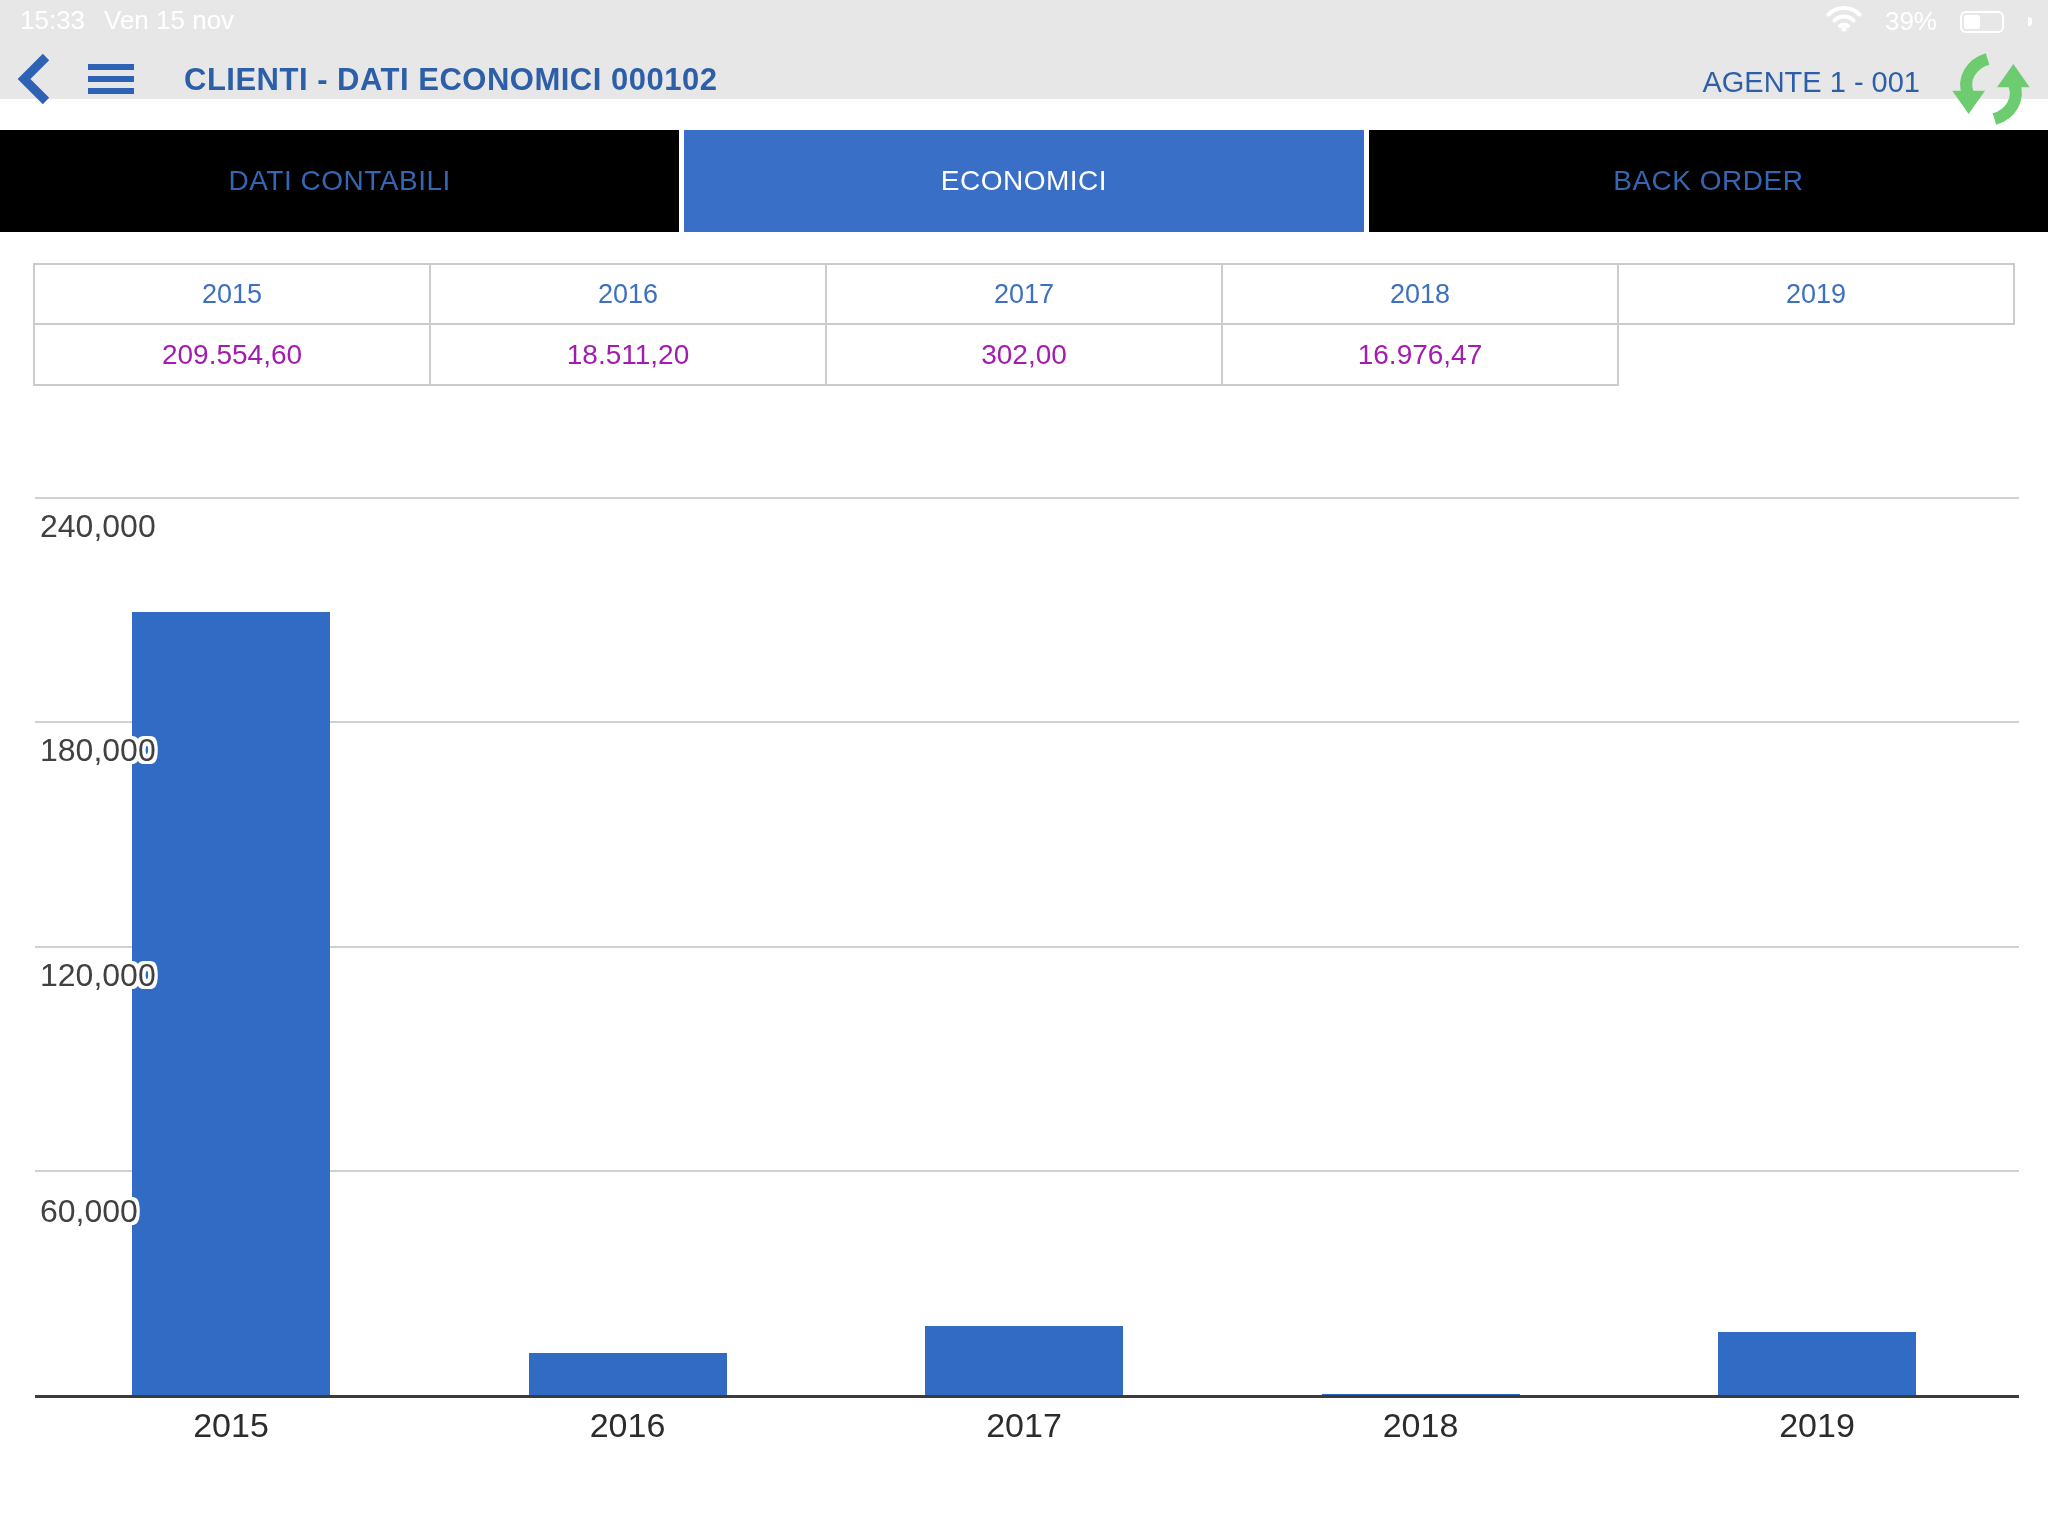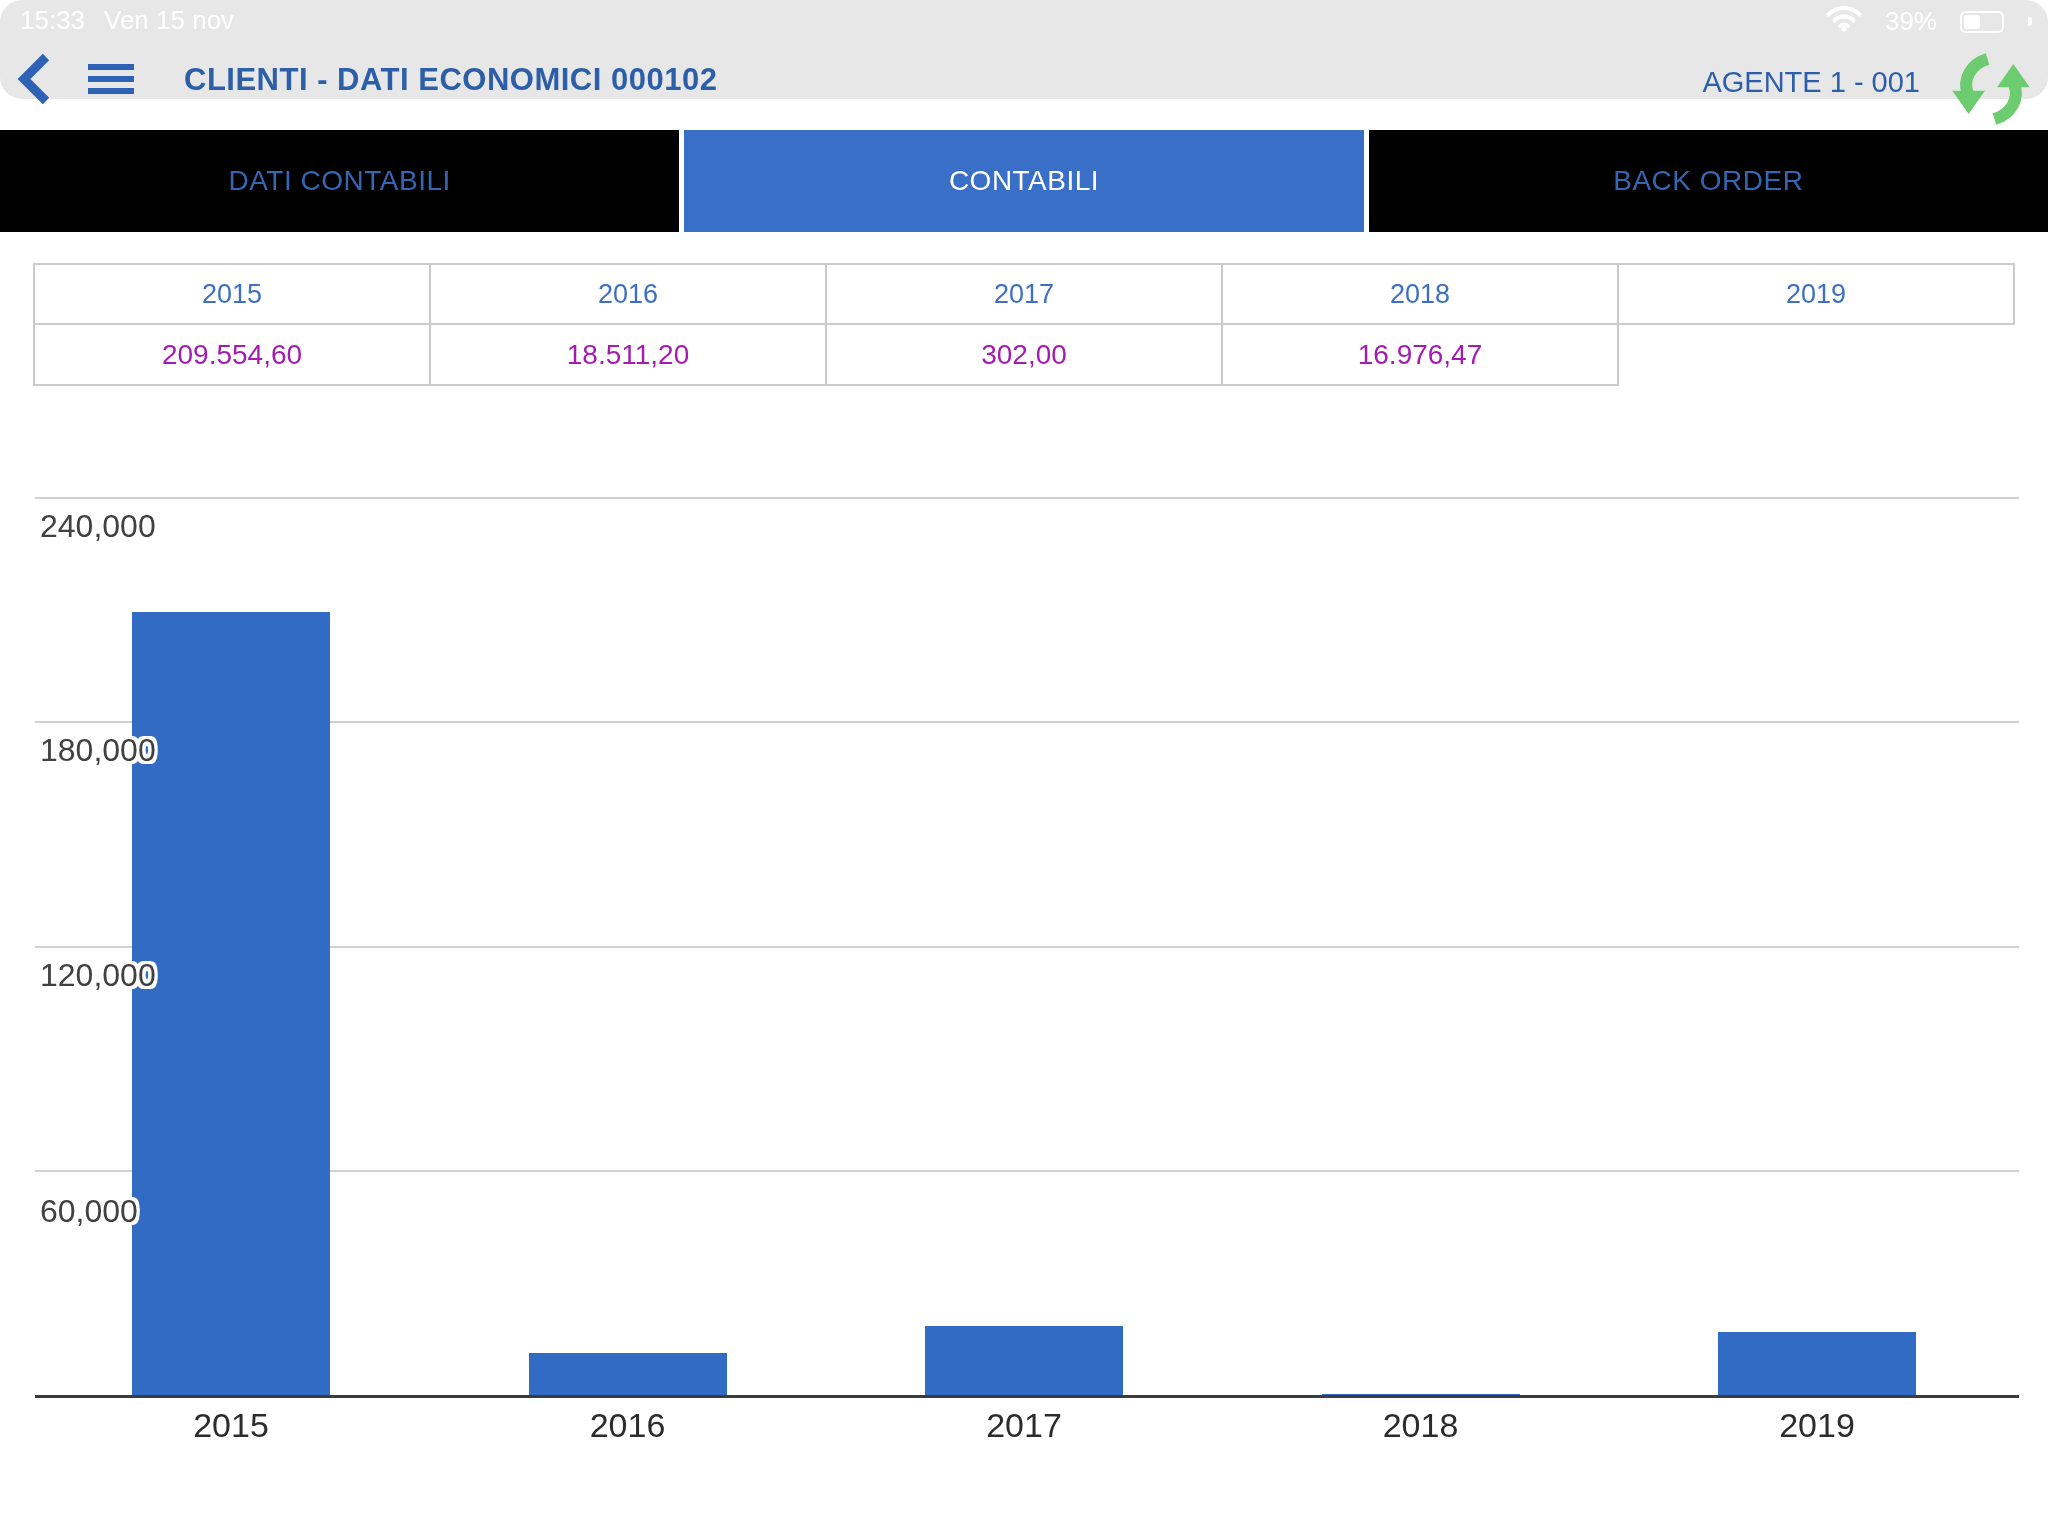--- a/index.html
+++ b/index.html
@@ -8,21 +8,20 @@
     position:relative;
     background:#ffffff;
     font-family:"Liberation Sans","DejaVu Sans",sans-serif;
     overflow:hidden;
   }
 
   
   .appbar {
     position:absolute; left:0; top:0; width:2048px; height:99px;
     background:#e8e7e7;
-    border-radius:22px;
   }
   .statusbar {
     position:absolute; left:0; top:0; width:2048px; height:40px;
     color:#ffffff; font-size:26px;
   }
   .status-time { position:absolute; left:20px; top:5px; font-weight:500; }
   .status-date { position:absolute; left:104px; top:5px; }
   .status-right { position:absolute; right:16px; top:4px; display:flex; align-items:center; gap:23px; }
   .battery-pct { font-size:26px; color:#fff; }
   .battery { position:relative; width:44px; height:22px; border:2px solid #fff; border-radius:6px; }
@@ -131,21 +130,21 @@
           <path d="M54 80 C74 74 83 56 77 40" stroke="#6dcb70" stroke-width="14" fill="none"></path>
           <polygon points="95,43 57,43 76,16" fill="#6dcb70"></polygon>
         </svg>
       </span>
     </div>
   </div>
 </div>
 
 <div class="tabbar">
   <div class="tab">DATI CONTABILI</div>
-  <div class="tab active">CONTABILI</div>
+  <div class="tab active">ECONOMICI</div>
   <div class="tab">BACK ORDER</div>
 </div>
 
 <div class="summary-table">
   <div class="cell year">2015</div>
   <div class="cell year">2016</div>
   <div class="cell year">2017</div>
   <div class="cell year">2018</div>
   <div class="cell year">2019</div>
   <div class="cell amount">209.554,60</div>

